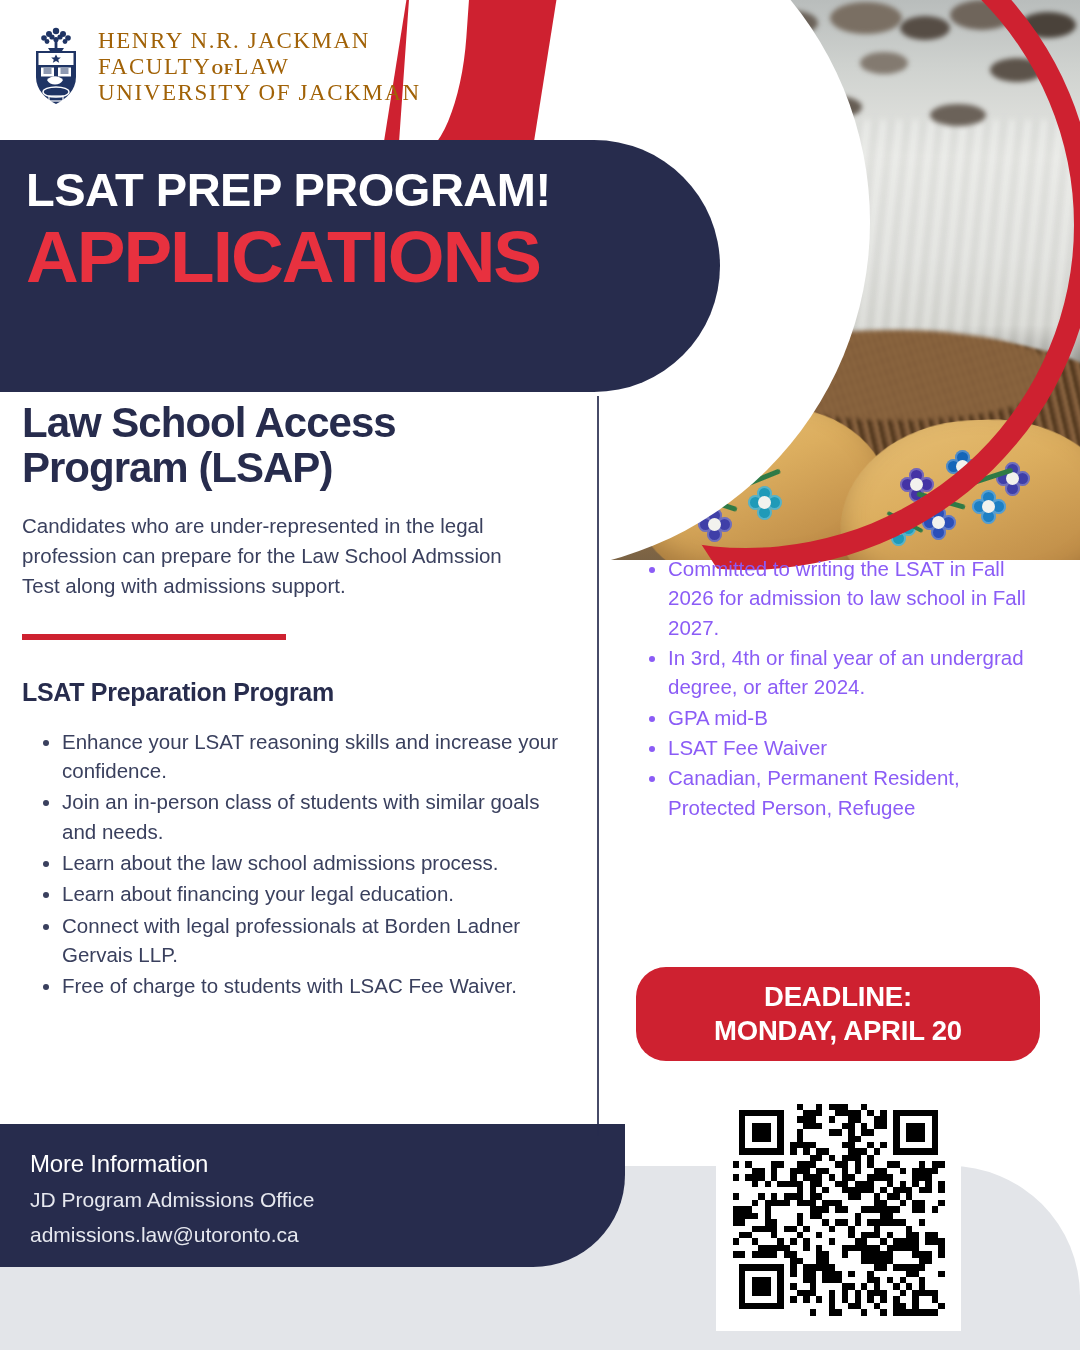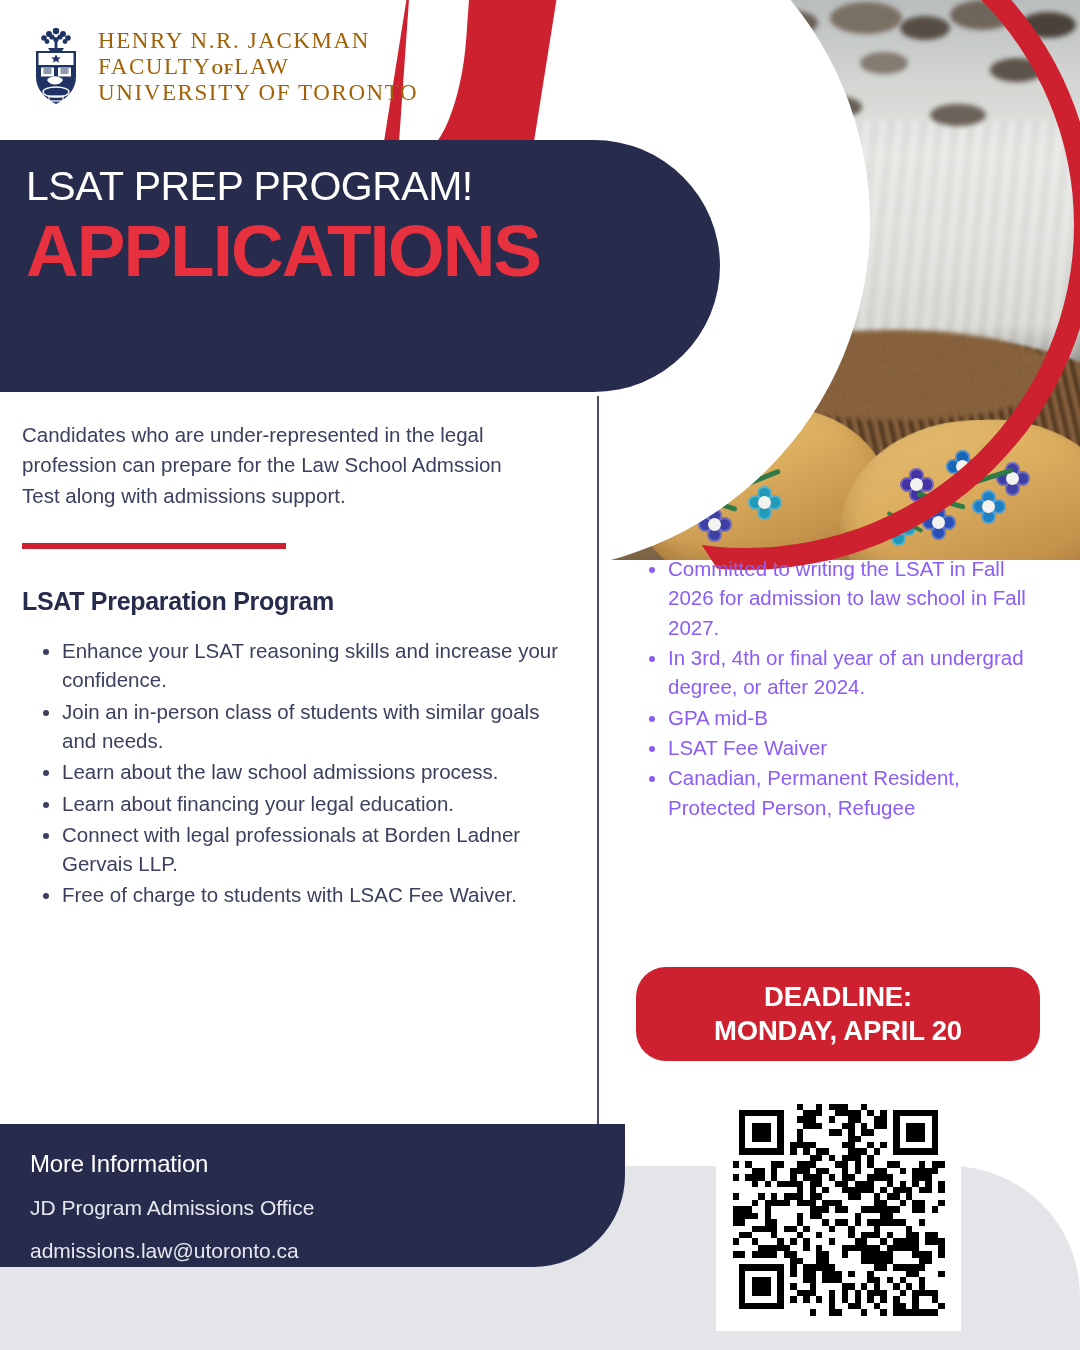--- a/index.html
+++ b/index.html
@@ -97,21 +97,21 @@
 
   
   .headline{
     position:absolute; left:-40px; top:140px; width:760px; height:252px;
     background:#272c4d;
     border-radius:0 140px 140px 0;
     padding:26px 0 0 66px;
     z-index:6;
   }
   .h-line1{
-    color:#ffffff; font-size:41px; font-weight:normal; letter-spacing:-.5px; line-height:1.02;
+    color:#ffffff; font-size:47px; font-weight:bold; letter-spacing:-.5px; line-height:1.02;
   }
   .h-line2{
     color:#e8313f; font-size:73px; font-weight:bold; letter-spacing:-2px; line-height:1.06; margin-top:4px;
   }
   .h-line3{
     color:#ffffff; font-size:31px; font-weight:bold; letter-spacing:-.3px; margin-top:16px;
   }
 
   
   .left-col{
@@ -173,21 +173,21 @@
 
   
   .footer{
     position:absolute; left:-40px; top:1124px; width:665px; height:143px;
     background:#272c4d;
     border-radius:0 0 92px 0;
     padding:26px 0 0 70px;
     z-index:3;
   }
   .footer-title{ color:#ffffff; font-size:24px; font-weight:normal; letter-spacing:-.2px; }
-  .footer-line{ color:#e6e8ef; font-size:21px; line-height:1.3; margin-top:16px; }
+  .footer-line{ color:#e6e8ef; font-size:21px; line-height:1.3; margin-top:8px; }
 
   
   .qr-box{
     position:absolute; left:716px; top:1088px; width:245px; height:243px;
     background:#ffffff; z-index:4;
     display:flex; align-items:center; justify-content:center;
   }
   .qr-grid{
     width:212px; height:212px;
     display:grid;
@@ -363,30 +363,31 @@
         <path d="M19 58 c4-5 12-5 16 0 c-3 6 -13 6 -16 0 z" fill="#ffffff"></path>
         <ellipse cx="28" cy="70" rx="13" ry="5" fill="none" stroke="#ffffff" stroke-width="1.4"></ellipse>
         <rect x="21" y="74" width="14" height="5" fill="none" stroke="#ffffff" stroke-width="1.2"></rect>
       </svg>
     </div>
     <div class="logo-text">
       <div class="lt1">HENRY N.R. JACKMAN</div>
       <div class="lt2">
         <span>FACULTY</span><small>OF</small><span>LAW</span>
       </div>
-      <div class="lt3">UNIVERSITY OF TORONTO</div>
+      <div class="lt3">UNIVERSITY OF JACKMAN</div>
     </div>
   </div>
 
   <div class="headline">
     <div class="h-line1">LSAT PREP PROGRAM!</div>
     <div class="h-line2">APPLICATIONS</div>
   </div>
 
   <div class="left-col">
+    <div class="lsap-title">Law School Access Program (LSAP)</div>
     <div class="lsap-desc">Candidates who are under-represented in the legal profession can prepare for the Law School Admssion Test along with admissions support.</div>
     <div class="red-rule"></div>
     <div class="prep-title">LSAT Preparation Program</div>
     <ul class="bullets" id="prep-list">
         <li>Enhance your LSAT reasoning skills and increase your confidence.</li>
         <li>Join an in-person class of students with similar goals and needs.</li>
         <li>Learn about the law school admissions process.</li>
         <li>Learn about financing your legal education.</li>
         <li>Connect with legal professionals at Borden Ladner Gervais LLP.</li>
         <li>Free of charge to students with LSAC Fee Waiver.</li>

